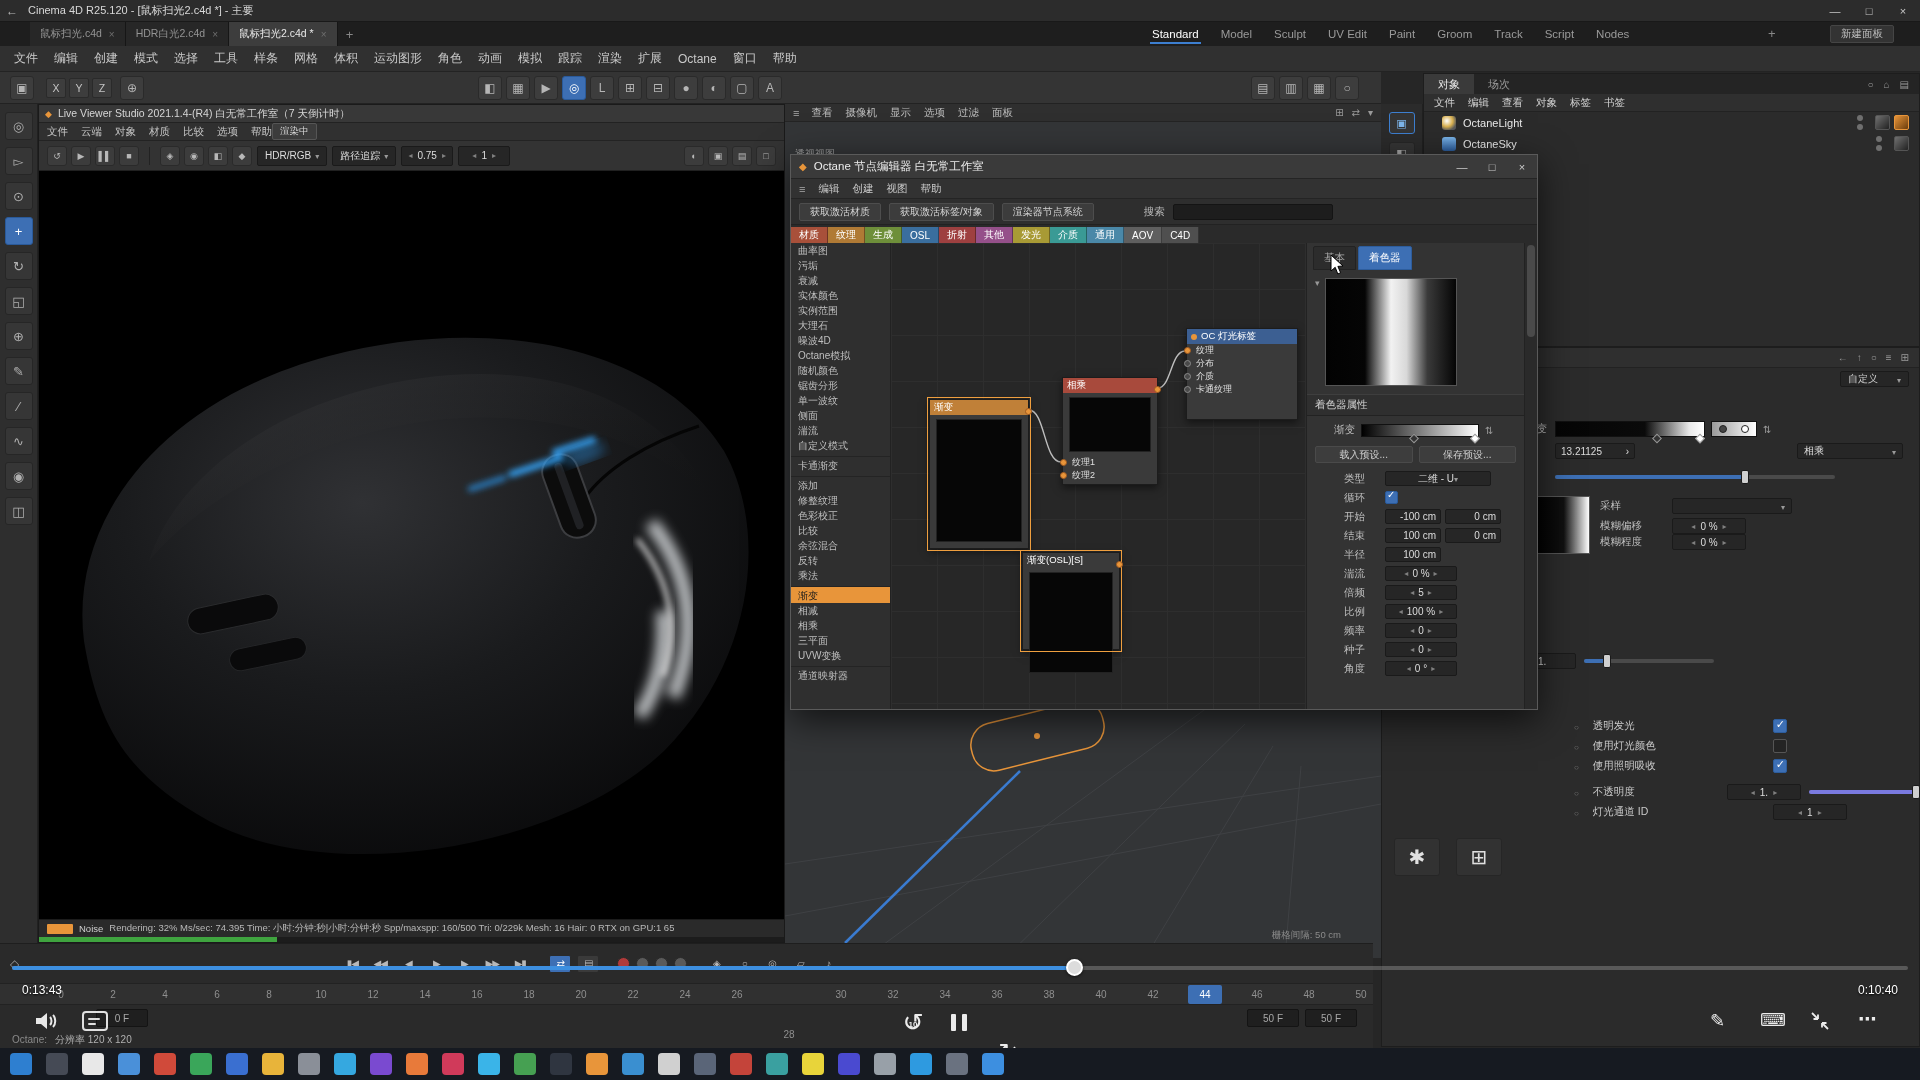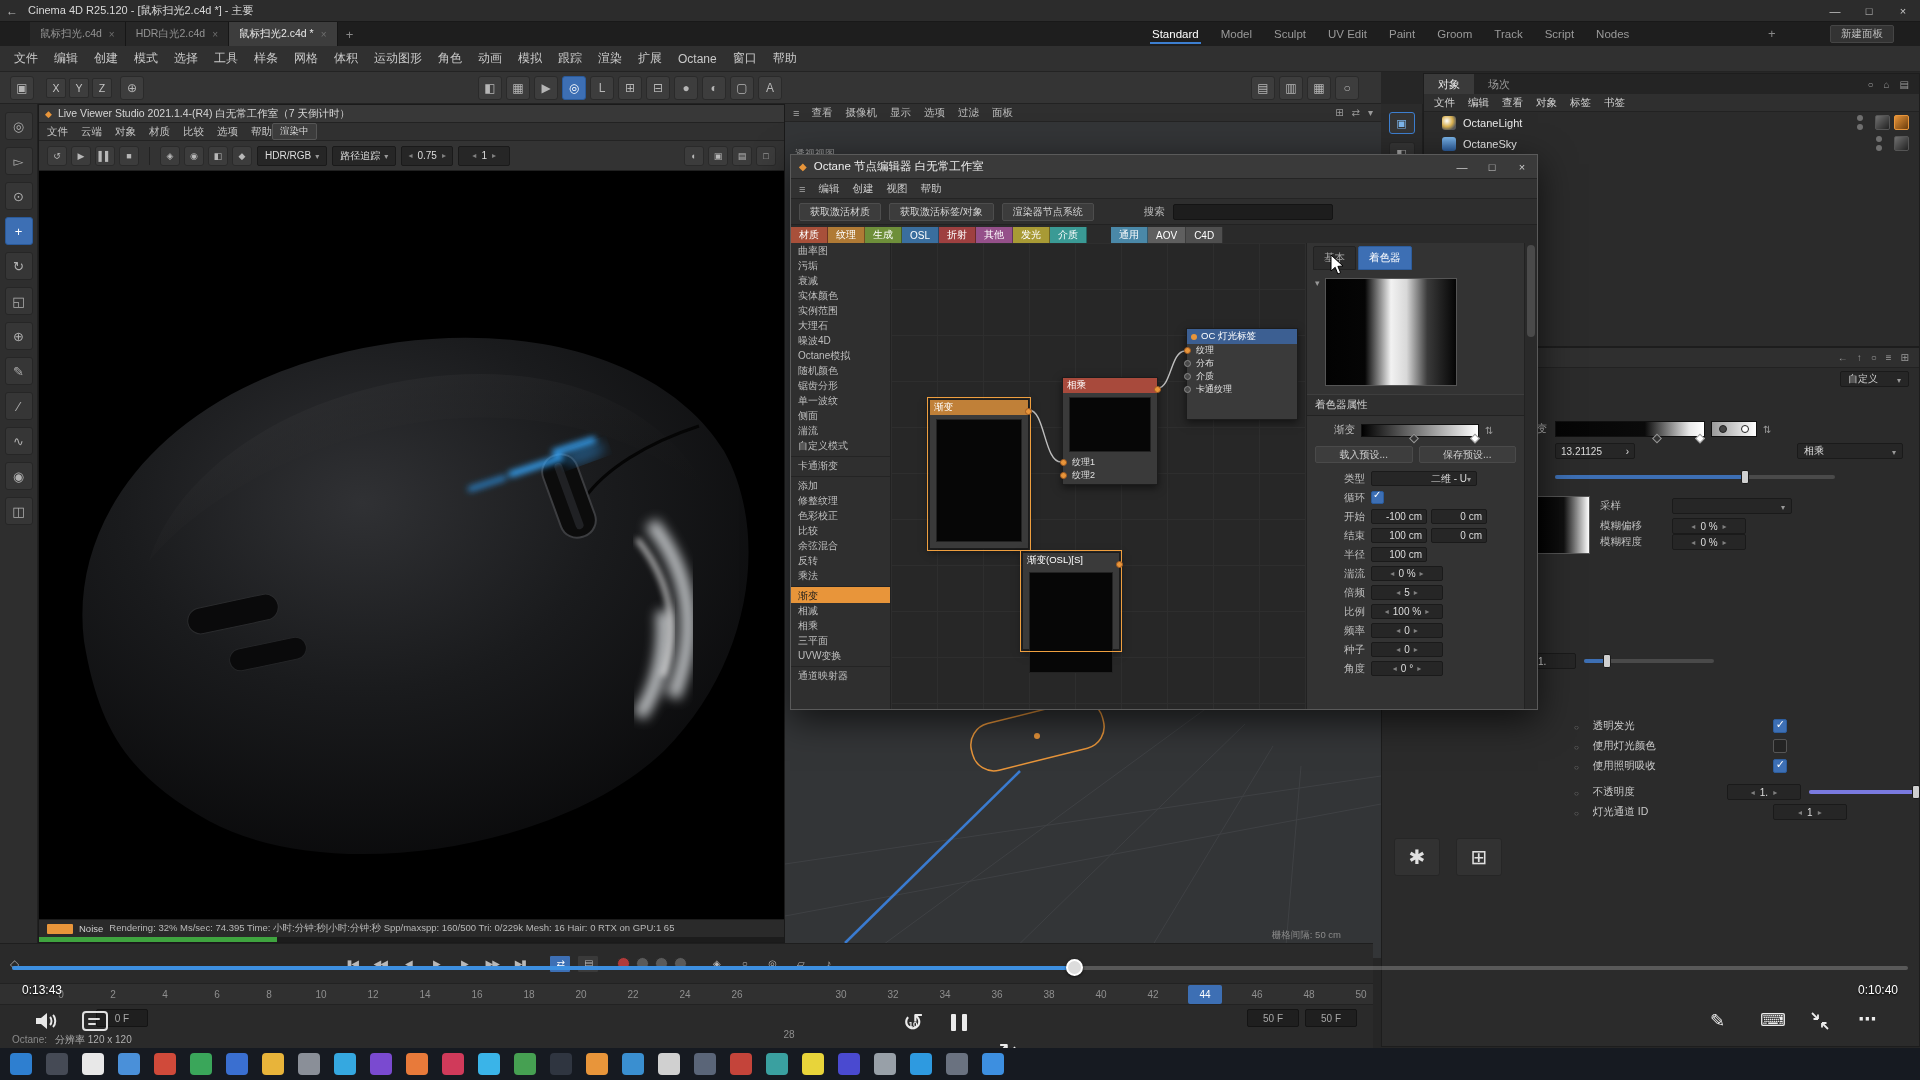--- a/index.html
+++ b/index.html
@@ -187,23 +187,23 @@
 .nep-prevwrap{display:flex;gap:5px;padding:8px 8px 4px}
 .nep-prevarrow{color:#999;font-size:9px}
 .nep-preview{width:132px;height:108px;border:1px solid #555;background:linear-gradient(90deg,#020202 0%,#050505 30%,#f2f2f2 50%,#d8d8d8 62%,#3a3a3a 78%,#050505 100%)}
 .nep-sec{margin-top:4px;padding:3px 8px;background:#2f2f2f;border-top:1px solid #3e3e3e;border-bottom:1px solid #222;color:#d2d2d2;font-size:10.5px}
 .nep-gradrow{display:flex;align-items:center;gap:6px;padding:7px 8px 9px}
 .nep-gradlabel{width:40px;text-align:right;color:#bdbdbd;font-size:10.5px}
 .nep-gradbar{position:relative;width:118px;height:13px;border:1px solid #111;background:linear-gradient(90deg,#000,#fff)}
 .nep-gradicons{color:#999;font-size:10px}
 .nep-presets{display:flex;gap:6px;padding:0 8px 6px}
 .nep-btn{flex:1;height:17px;background:#3d3d3d;border:1px solid #4a4a4a;border-radius:2px;color:#ccc;font-size:10px;display:flex;align-items:center;justify-content:center}
-.prow{display:flex;align-items:center;height:19px;padding:0 8px;gap:6px}
+.prow{display:flex;align-items:center;height:19px;padding:0 8px;gap:20px}
 .plabel{width:50px;text-align:right;color:#bdbdbd;font-size:10.5px;flex:none}
-.ctl.dd{width:106px;height:15px;background:#262626;border:1px solid #1a1a1a;display:flex;align-items:center;justify-content:flex-end;padding:0 5px;color:#ddd;font-size:10px;border-radius:2px}
+.ctl.dd{width:106px;height:15px;background:#262626;border:1px solid #1a1a1a;display:flex;align-items:center;justify-content:center;padding:0 5px;color:#ddd;font-size:10px;border-radius:2px}
 .ctl.cbx{width:13px;height:13px;background:#222;border:1px solid #555;border-radius:2px;position:relative}
 .ctl.cbx.on{background:#3d6fb4;border-color:#2a5a9a}
 .ctl.cbx.on::after{content:"✓";position:absolute;left:1px;top:-3px;color:#fff;font-size:10px}
 .ctl.st{display:flex;align-items:center;gap:4px;background:#262626;border:1px solid #1a1a1a;height:15px;padding:0 5px;border-radius:2px;min-width:72px;justify-content:center}
 .ctl.st .sv{color:#ddd;font-size:10px}
 .ctl.flds{display:flex;gap:4px}
 .fld{min-width:56px;height:15px;background:#262626;border:1px solid #1a1a1a;color:#ddd;font-size:10px;display:flex;align-items:center;justify-content:flex-end;padding:0 4px;border-radius:2px}
 .ne-scroll{width:13px;background:#2a2a2a;border-left:1px solid #222;position:relative}
 .ne-thumb{position:absolute;top:2px;left:2px;right:2px;height:92px;background:#4a4a4a;border-radius:4px}
 
@@ -756,21 +756,21 @@
     <div class="ne-tabs">
 
     <span class="ne-cattab" style="background: rgb(168, 80, 58);">材质</span>
         <span class="ne-cattab" style="background: rgb(176, 122, 53);">纹理</span>
         <span class="ne-cattab" style="background: rgb(110, 143, 58);">生成</span>
         <span class="ne-cattab" style="background: rgb(58, 110, 158);">OSL</span>
         <span class="ne-cattab" style="background: rgb(158, 64, 64);">折射</span>
         <span class="ne-cattab" style="background: rgb(149, 80, 138);">其他</span>
         <span class="ne-cattab" style="background: rgb(168, 154, 53);">发光</span>
         <span class="ne-cattab" style="background: rgb(58, 154, 149);">介质</span>
-        <span class="ne-cattab" style="background: rgb(74, 136, 168); margin-left: 24px;">通用</span>
+        <span class="ne-cattab" style="background: rgb(74, 136, 168);">通用</span>
         <span class="ne-cattab" style="background: rgb(95, 95, 95);">AOV</span>
         <span class="ne-cattab" style="background: rgb(79, 79, 79);">C4D</span>
       </div>
     <div class="ne-body">
       <div class="ne-list">
 
       <div class="nli">曲率图</div>
           <div class="nli">污垢</div>
           <div class="nli">衰减</div>
           <div class="nli">实体颜色</div>

